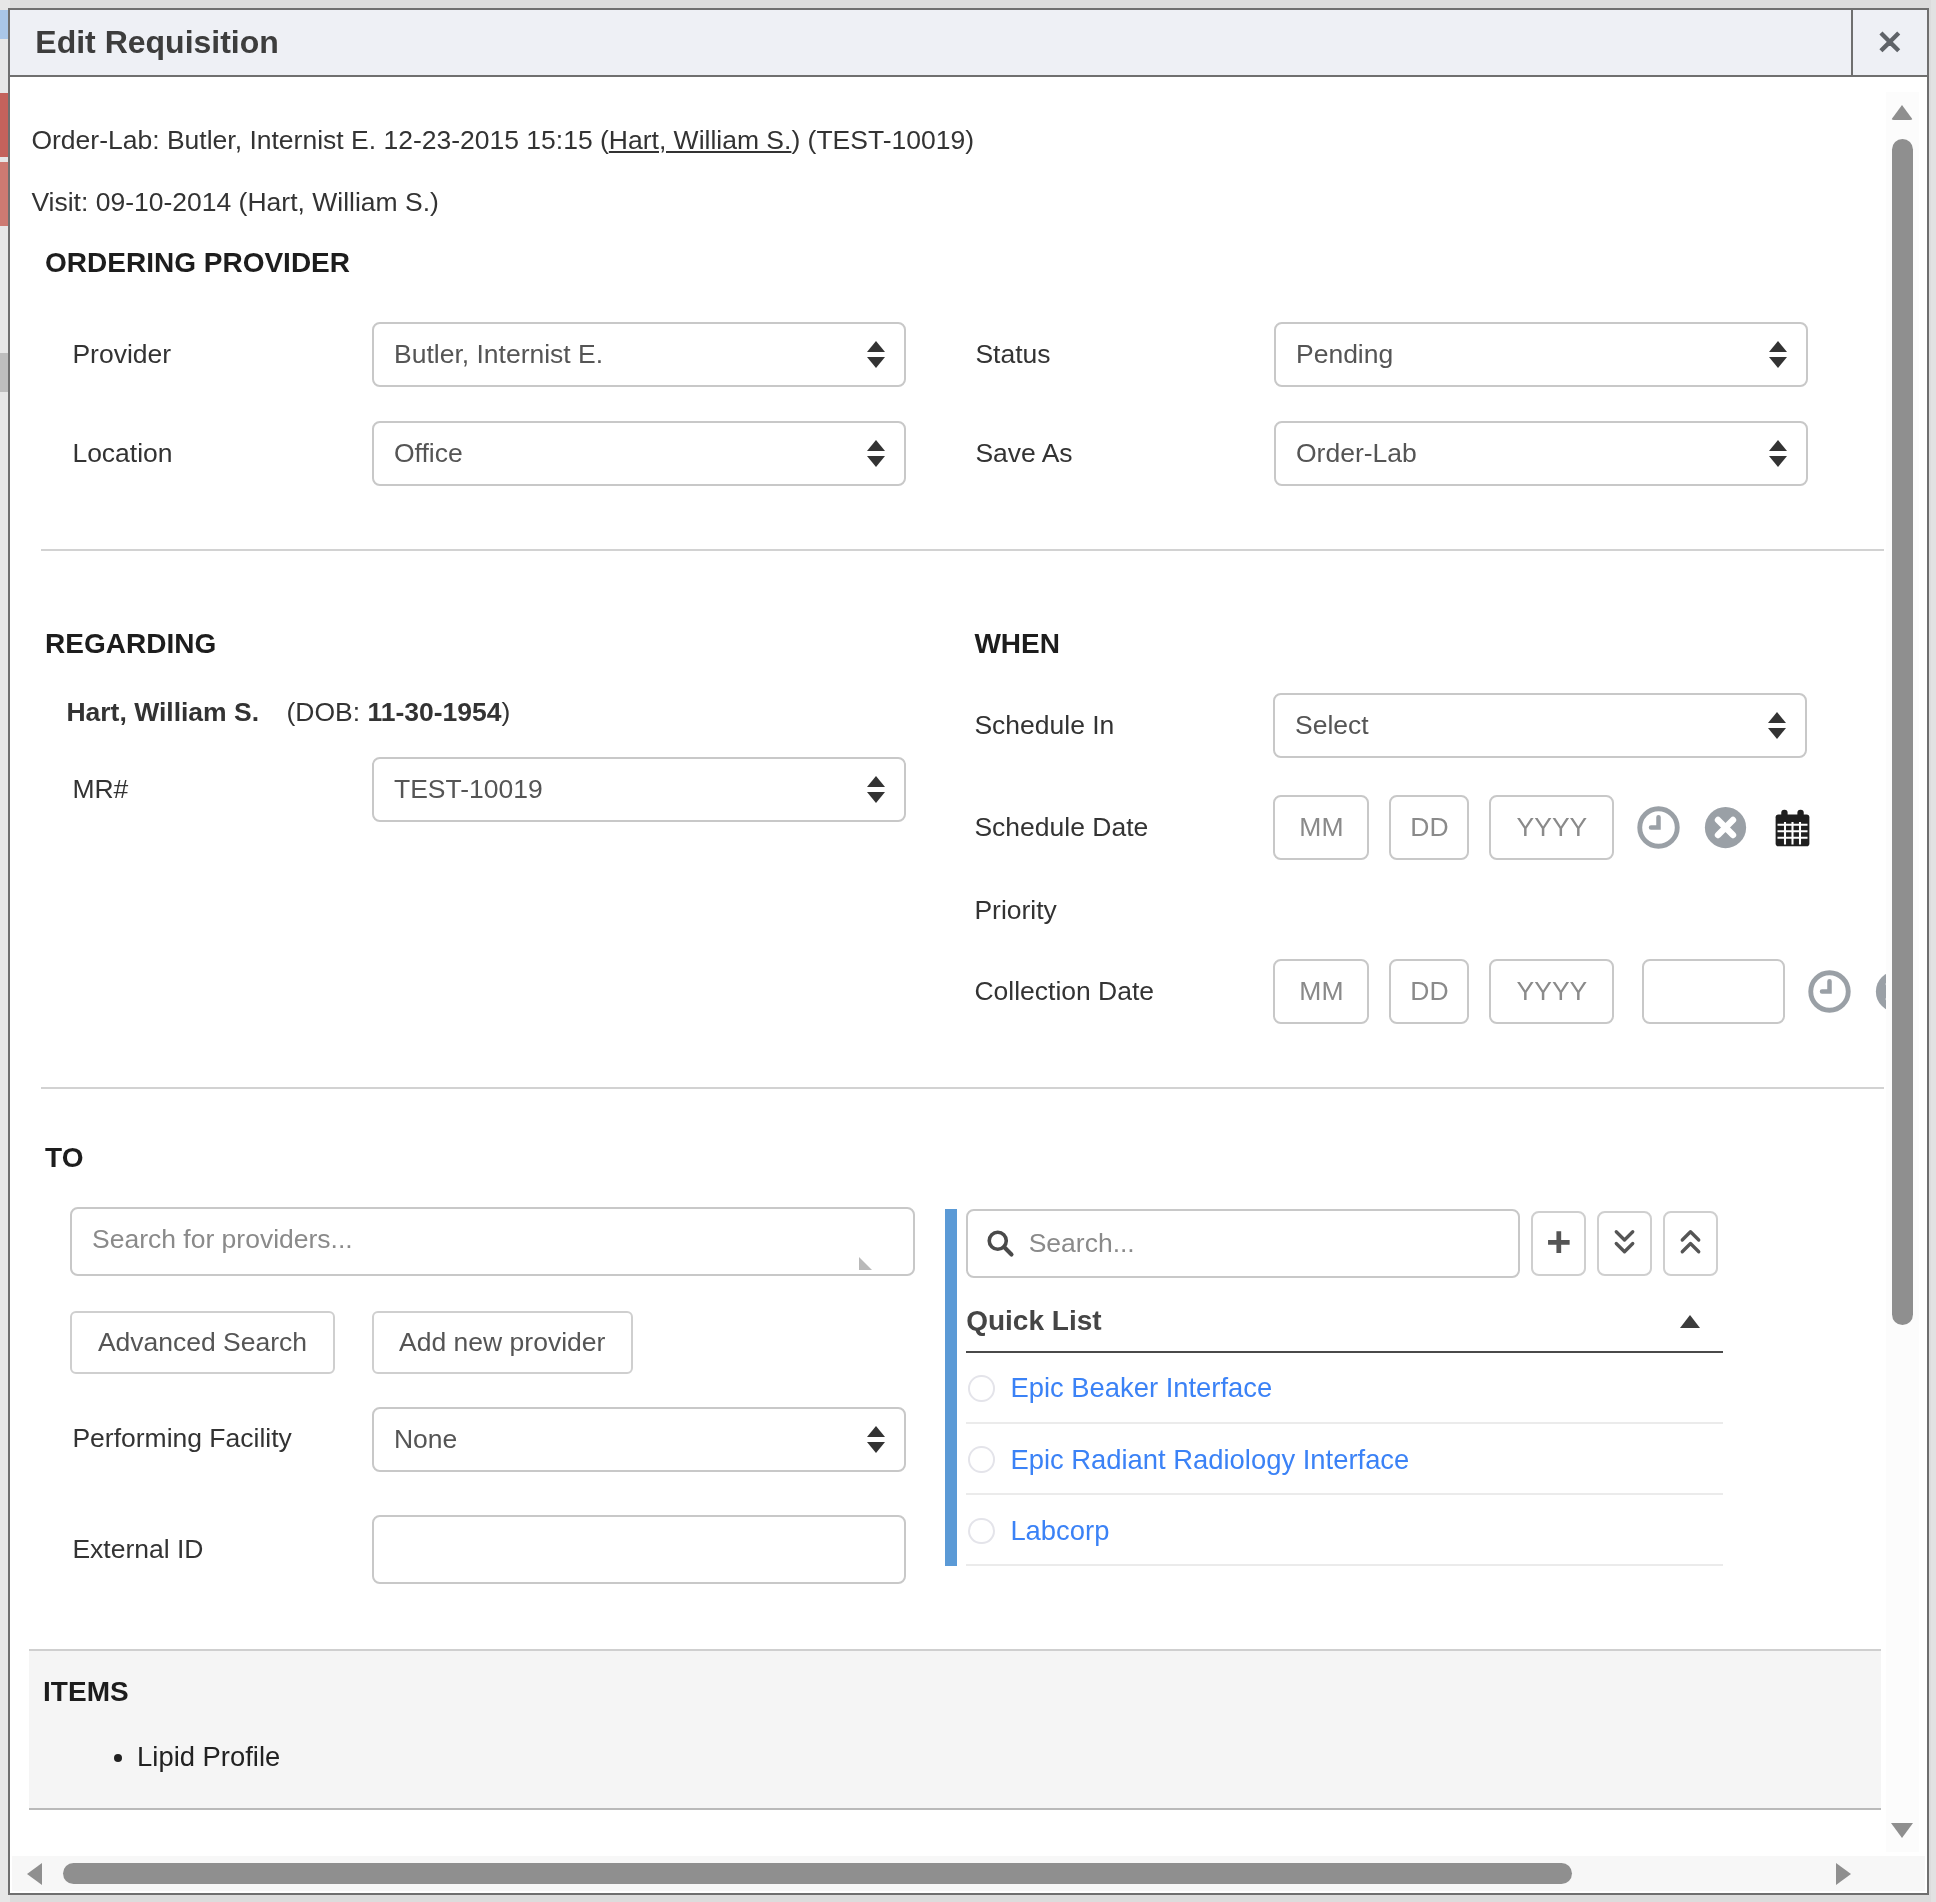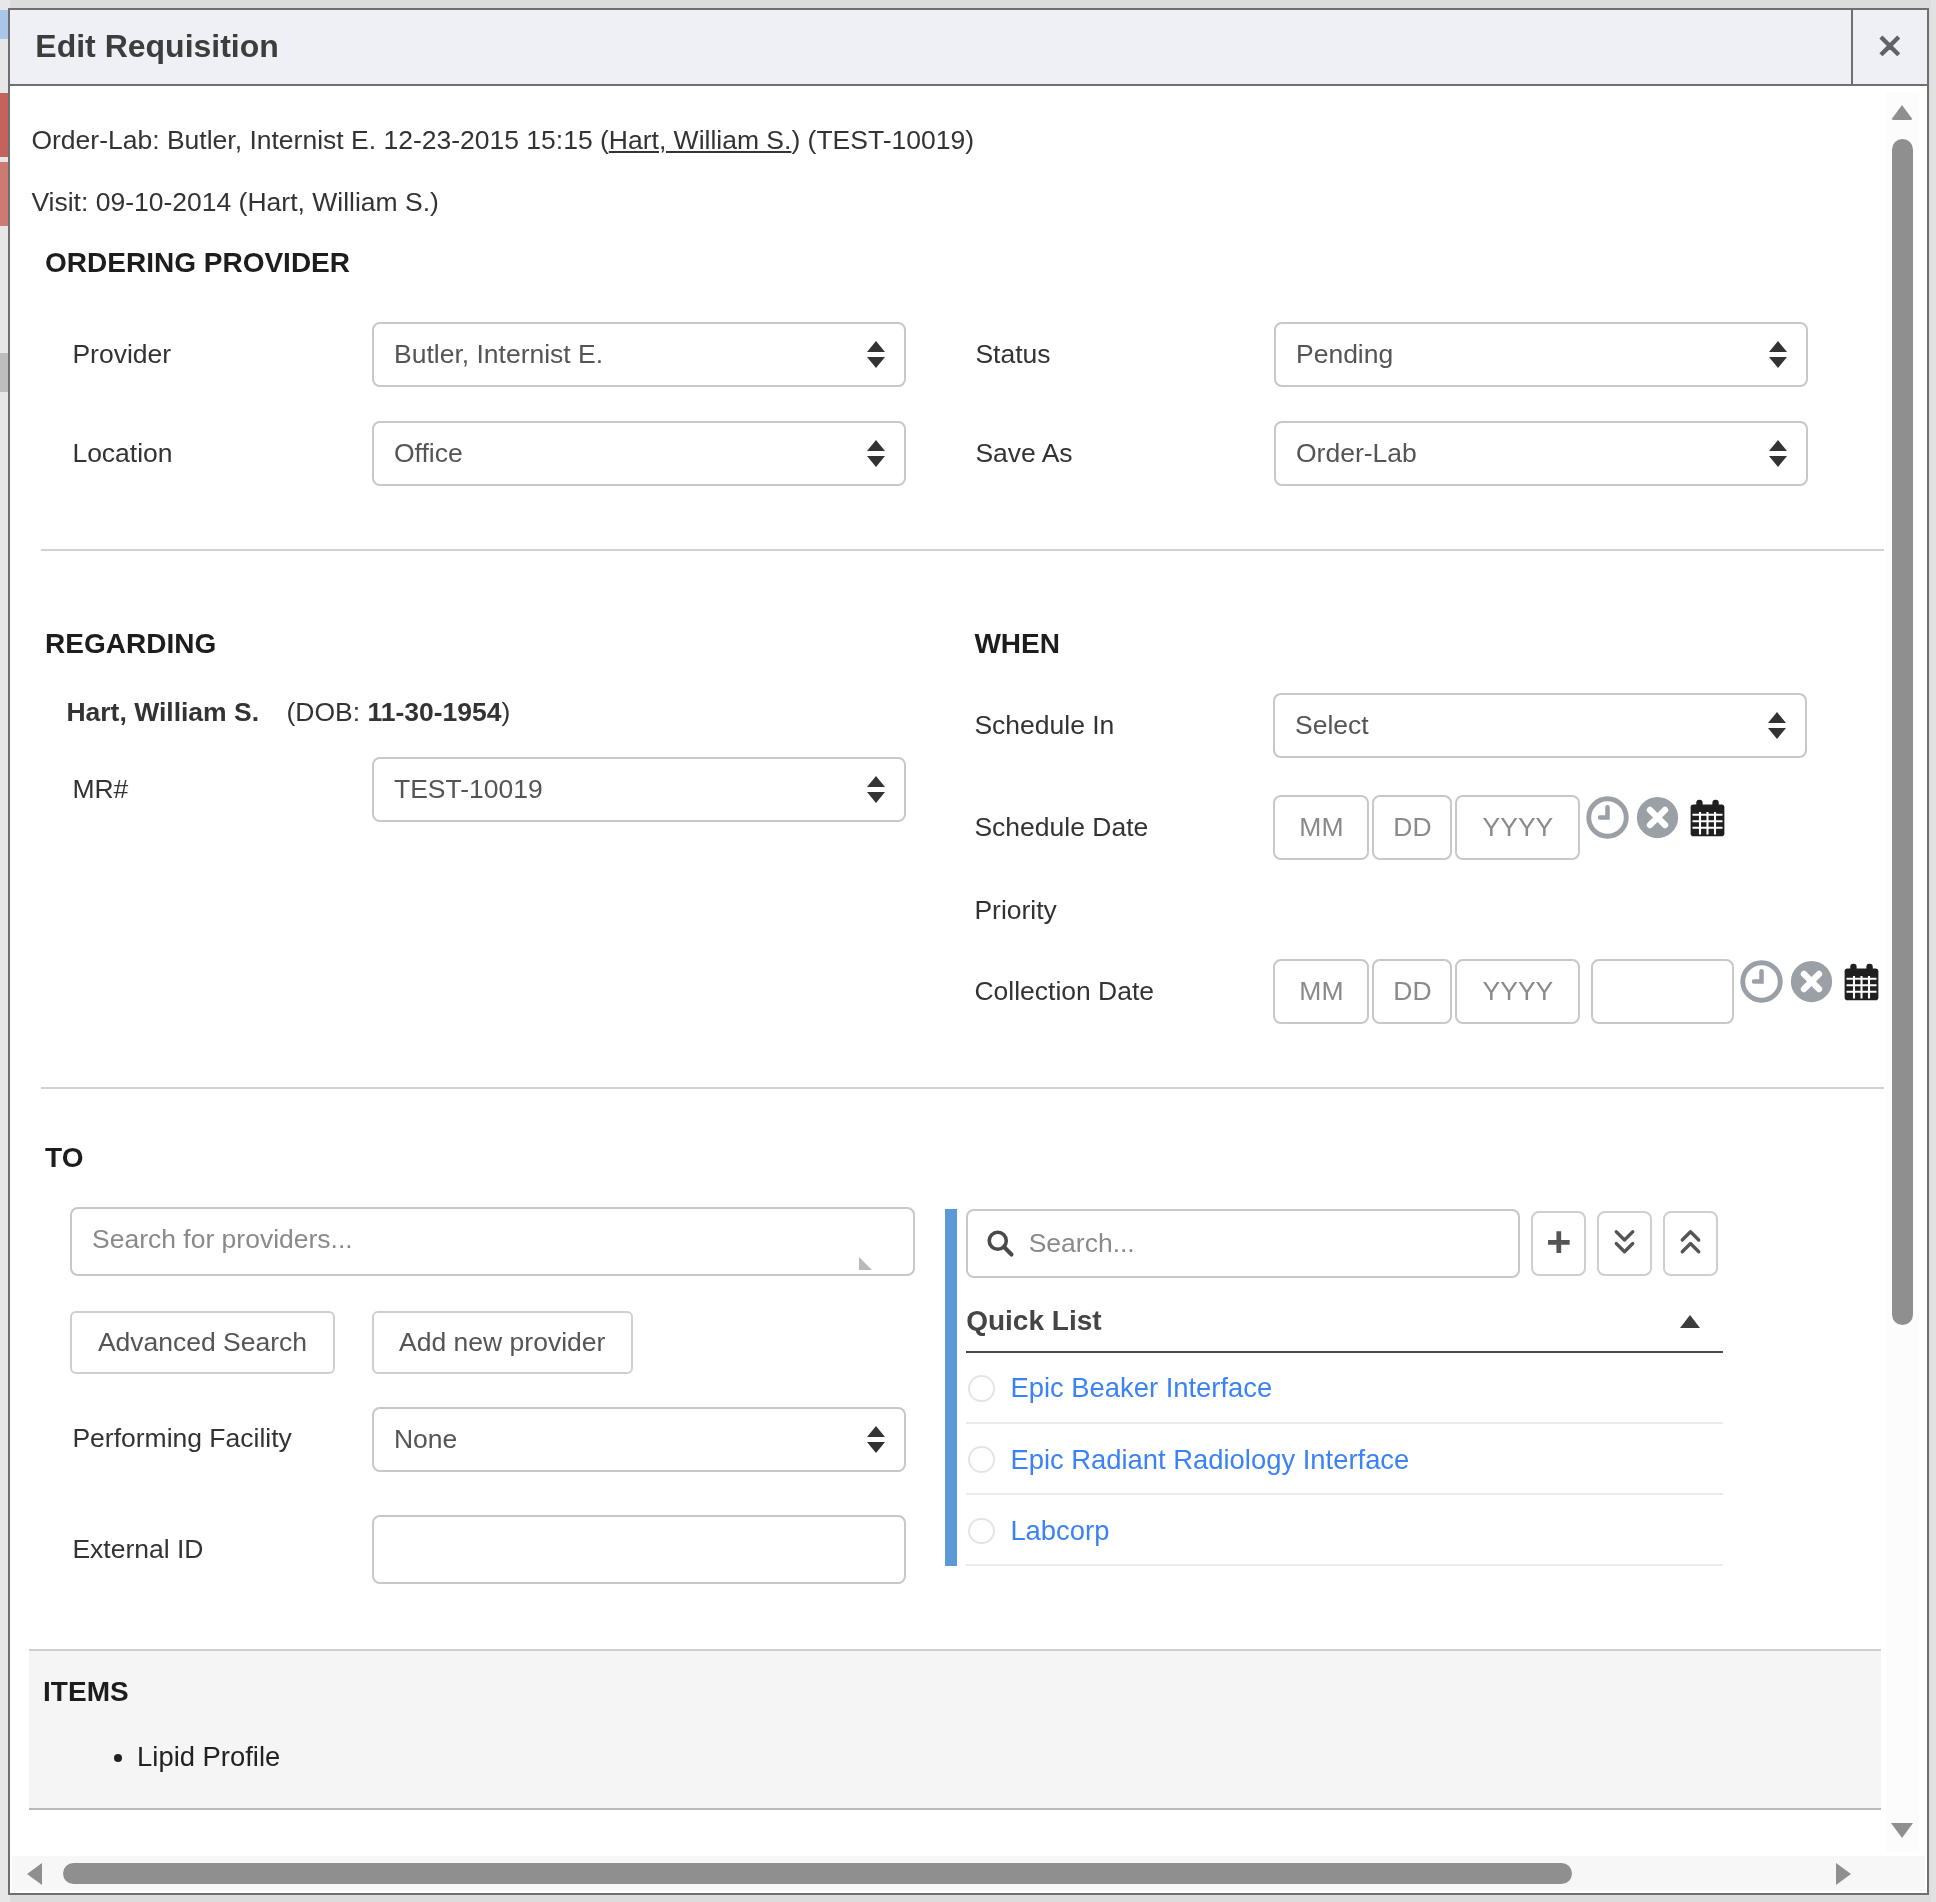--- a/index.html
+++ b/index.html
@@ -12,21 +12,21 @@
   .frag-blue { top:9.8px; height:29px; background:#a9c6e8; }
   .frag-red1 { top:93px; height:64px; background:#c4625c; }
   .frag-red2 { top:162px; height:64px; background:#cd7a72; }
   .frag-gray { top:353px; height:39px; background:#bdbdbd; }
   .backdrop-right { position:absolute; right:0; top:0; width:5.9px; height:1902px; background:#e2e2e2; }
 
   .modal { position:absolute; left:7.8px; top:7.8px; width:1921px; height:1887px; background:#fff;
            border:2px solid #6f6f6f; }
 
   
-  .modal-header { height:76px; background:#eef0f5; border-bottom:2px solid #6f6f6f; display:flex; align-items:stretch; }
+  .modal-header { height:67px; background:#eef0f5; border-bottom:2px solid #6f6f6f; display:flex; align-items:stretch; }
   .modal-title { align-self:center; padding-left:25.5px; font-size:32px; font-weight:bold; color:#3d3d3d; }
   .modal-close { margin-left:auto; width:76px; border-left:2px solid #6f6f6f; display:flex; align-items:center; justify-content:center;
                  font-size:33px; font-weight:bold; color:#5f6368; cursor:pointer; }
 
   
   .modal-body { position:absolute; top:78px; left:0; right:0; bottom:37px; overflow:hidden; padding:0 55px 0 21.6px; }
 
   .order-line { margin-top:37px; font-size:26.5px; }
   .visit-line { margin-top:31px; font-size:26.5px; }
   .link-underline { text-decoration:underline; color:#333; }
@@ -63,21 +63,21 @@
   .patient-line .dob-b { font-weight:bold; }
   .row-mr { margin-top:29px; }
 
   .when-row { display:flex; align-items:center; }
   .w-lbl { margin-left:29px; width:299px; font-size:26.5px; }
   .row-schedin { margin-top:33px; }
   .row-scheddate { margin-top:37px; }
   .row-priority { margin-top:35px; }
   .row-colldate { margin-top:33px; }
 
-  .dateset { display:flex; align-items:flex-start; gap:3px; }
+  .dateset { display:flex; align-items:center; gap:20px; }
   .dinput { height:65px; border:2px solid #c8c8c8; border-radius:7.8px; font-size:26.5px; color:#8a8a8a;
             text-align:center; font-family:"Liberation Sans",sans-serif; background:#fff; }
   .dinput::placeholder { color:#8a8a8a; }
   .d-mm { width:96px; } .d-dd { width:80px; } .d-yy { width:125px; } .d-extra { width:143px; margin-left:7.8px; }
   .icn { display:inline-flex; align-items:center; justify-content:center; }
   .icn-btn { cursor:pointer; }
   .dateset .icn { margin-left:2px; }
   .cal-clip { width:45px; overflow:hidden; flex:0 0 auto; }
 
   

